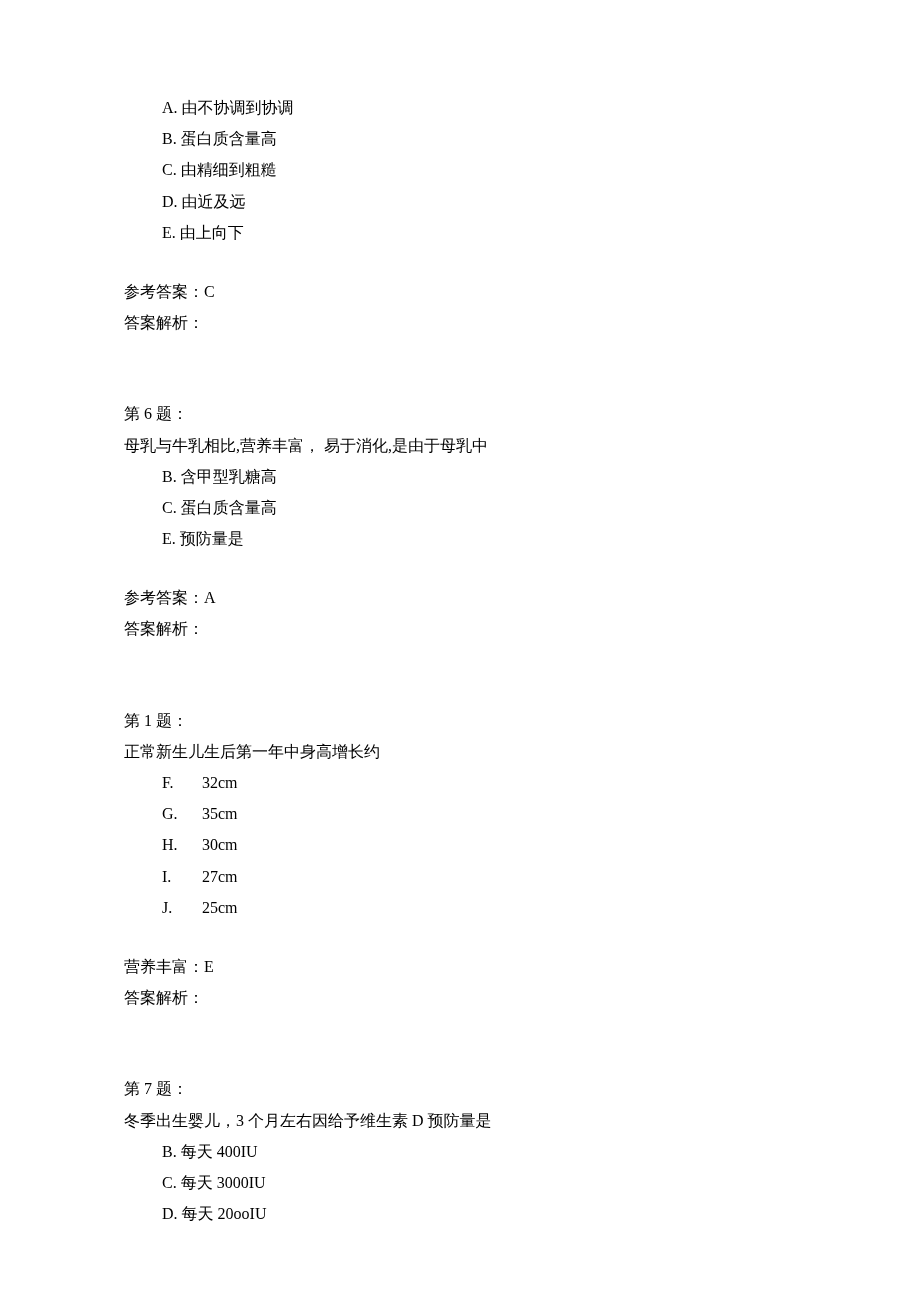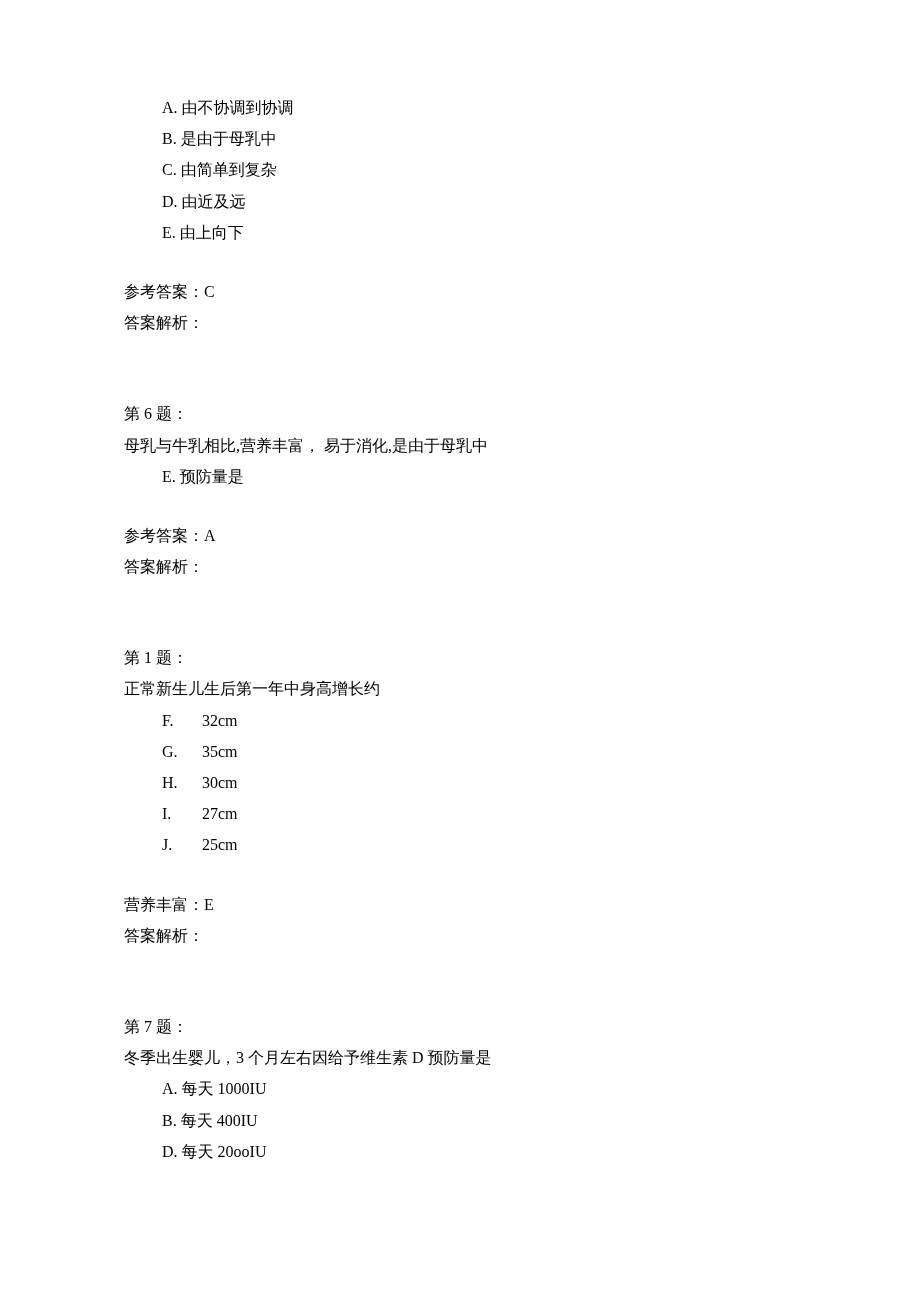--- a/index.html
+++ b/index.html
@@ -36,33 +36,35 @@
   }
   .gap-large {
     height: 60px;
   }
 </style>
 </head>
 <body>
 
 <div class="opts">
   <div>A. 由不协调到协调</div>
-  <div>B. 是由于母乳中</div>
-  <div>C. 由简单到复杂</div>
+  <div>B. 蛋白质含量高</div>
+  <div>C. 由精细到粗糙</div>
   <div>D. 由近及远</div>
   <div>E. 由上向下</div>
 </div>
 <div class="gap-small"></div>
 <div>参考答案：C</div>
 <div>答案解析：</div>
 <div class="gap-large"></div>
 
 <div>第 6 题：</div>
 <div>母乳与牛乳相比,营养丰富， 易于消化,是由于母乳中</div>
 <div class="opts">
+  <div>B. 含甲型乳糖高</div>
+  <div>C. 蛋白质含量高</div>
   <div>E. 预防量是</div>
 </div>
 <div class="gap-small"></div>
 <div>参考答案：A</div>
 <div>答案解析：</div>
 <div class="gap-large"></div>
 
 <div>第 1 题：</div>
 <div>正常新生儿生后第一年中身高增长约</div>
 <div class="opts-wide">
@@ -88,16 +90,16 @@
   </div>
 </div>
 <div class="gap-small"></div>
 <div>营养丰富：E</div>
 <div>答案解析：</div>
 <div class="gap-large"></div>
 
 <div>第 7 题：</div>
 <div>冬季出生婴儿，3 个月左右因给予维生素 D 预防量是</div>
 <div class="opts">
-  <div>A. 每天 1000IU</div>
   <div>B. 每天 400IU</div>
+  <div>C. 每天 3000IU</div>
   <div>D. 每天 20ooIU</div>
 </div>
 
 </body></html>

